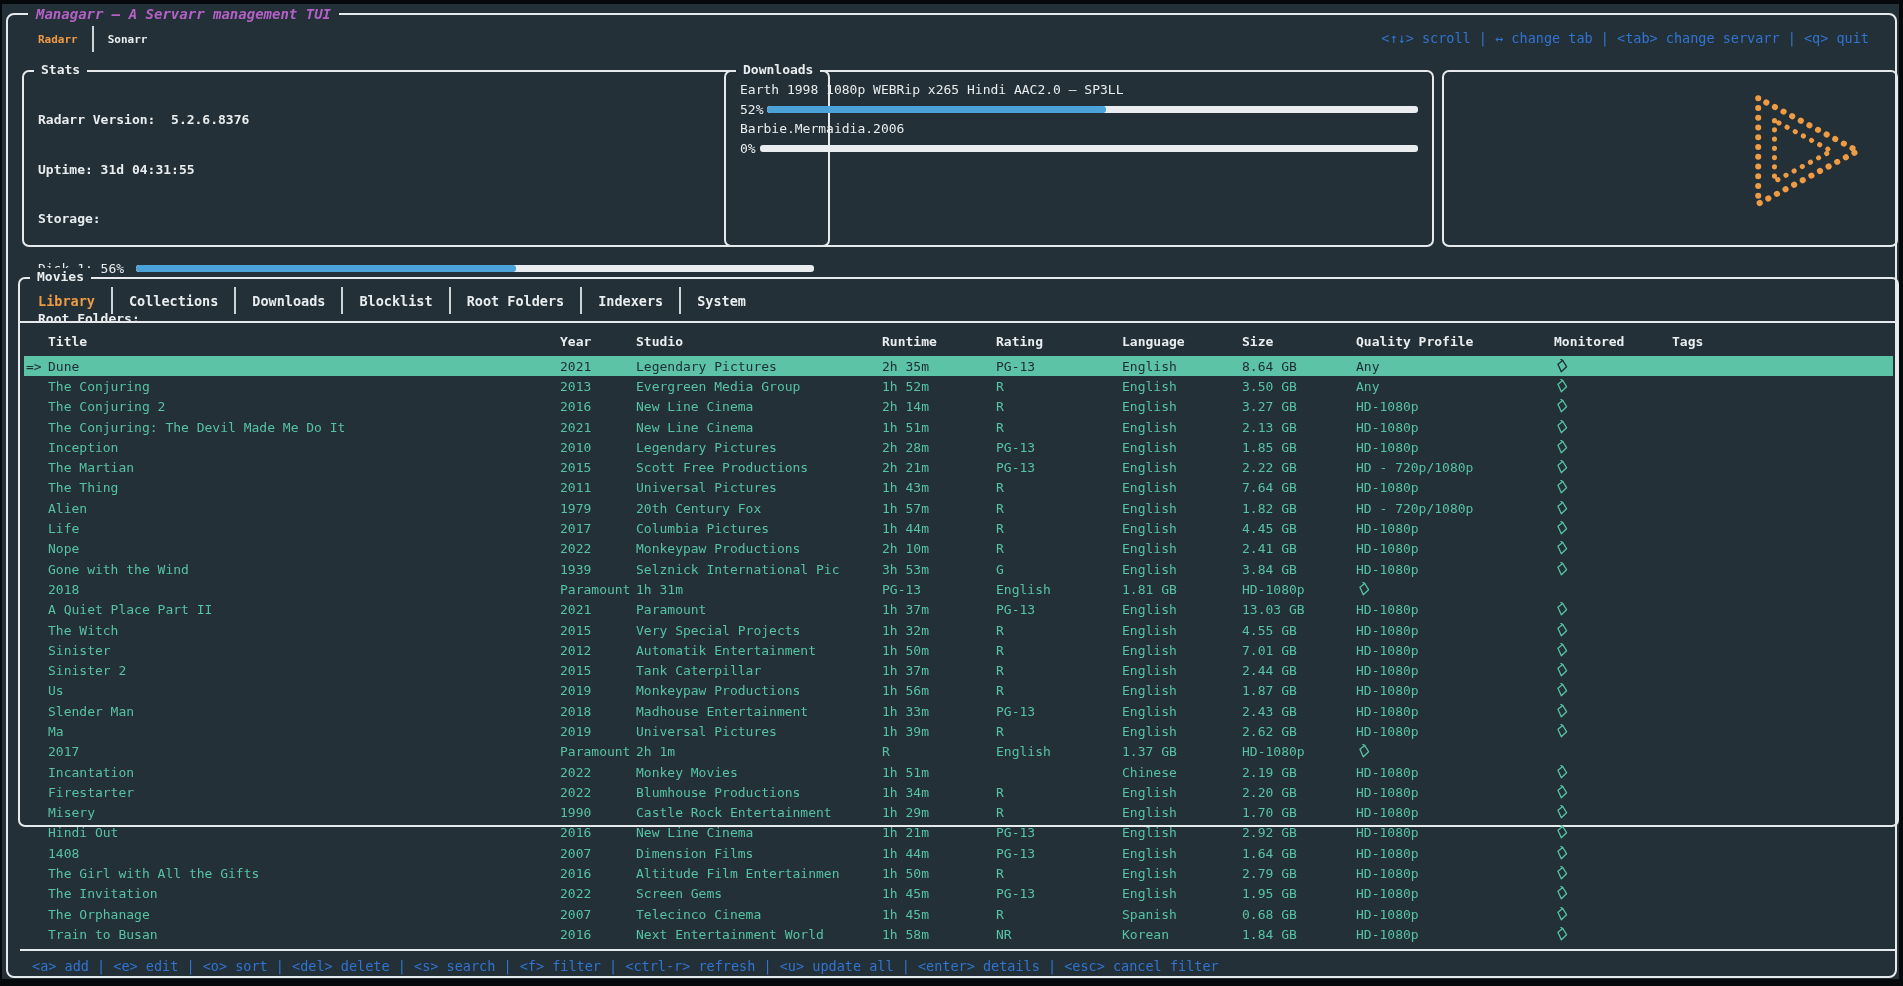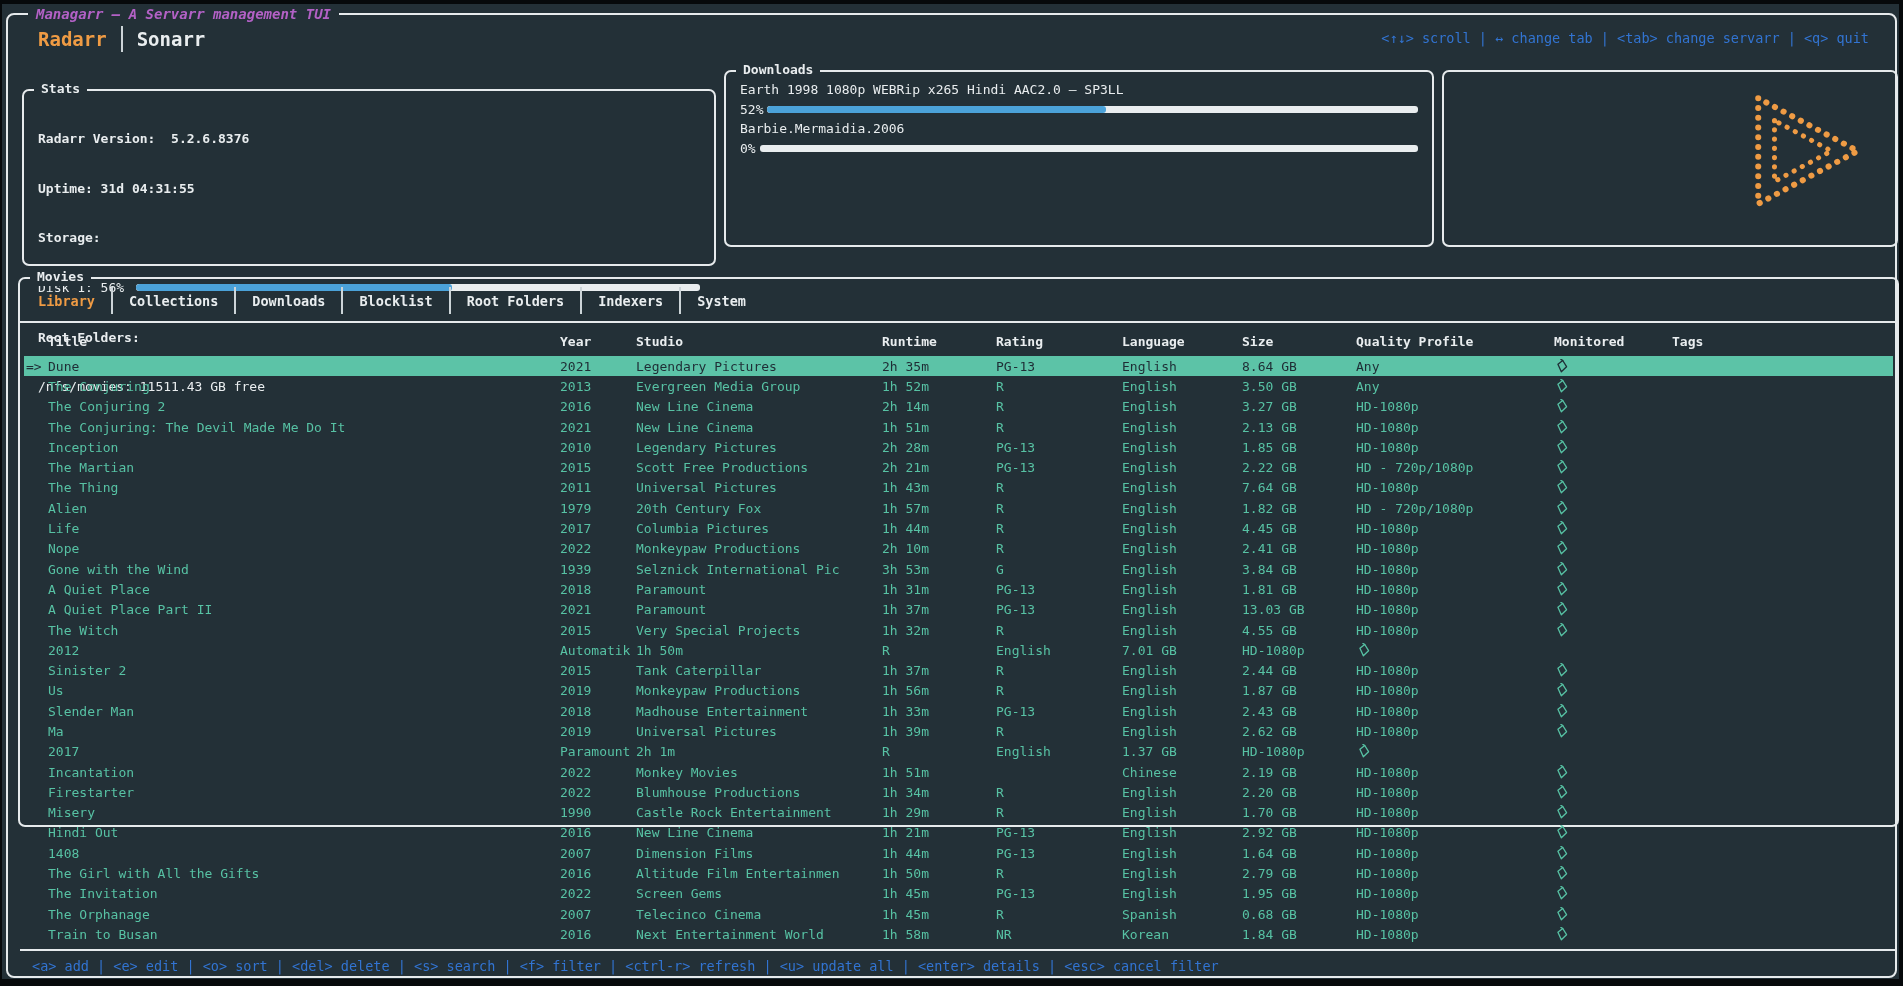--- a/index.html
+++ b/index.html
@@ -10,31 +10,31 @@
   *{box-sizing:border-box;}
   body{margin:0;background:var(--bg);}
   .screen{position:relative;width:1903px;height:986px;background:var(--bg);overflow:hidden;
     font-family:"DejaVu Sans Mono",monospace;font-size:13px;color:var(--text_white);}
   .terminal{position:absolute;left:2px;top:4px;width:1897px;height:975px;background:var(--terminal);}
   .outer-frame{position:absolute;left:4px;top:9px;width:1891px;height:965px;
     border:2px solid var(--border);border-radius:8px;}
   .frame-title{position:absolute;left:20px;top:-10px;height:18px;line-height:18px;
     background:var(--terminal);padding:0 8px;color:var(--title_purple);
     font-weight:bold;font-style:italic;font-size:14px;white-space:pre;}
-  .servarr-tabs{position:absolute;left:20px;top:11px;height:26px;display:flex;align-items:center;font-weight:bold;font-size:19px;}
+  .servarr-tabs{position:absolute;left:20px;top:11px;height:26px;display:flex;align-items:center;font-weight:bold;font-size:11px;}
   .servarr-tab{padding:0 10px;color:var(--text_white);cursor:default;}
   .servarr-tab.active{color:var(--orange);}
   .vsep{width:2px;align-self:stretch;background:#ccd4d8;margin:0 4px;}
   .top-keybinds{position:absolute;right:26px;top:15px;color:var(--keybind_blue);white-space:pre;font-size:13.5px;}
 
   .panel{position:absolute;border:2px solid var(--border);border-radius:7px;}
   .panel-title{position:absolute;top:-11px;left:10px;height:18px;line-height:18px;
     background:var(--terminal);padding:0 7px;font-weight:bold;color:var(--text_white);white-space:pre;}
 
-  .stats-panel{left:14px;top:55px;width:694px;height:177px;margin-top:19px;}
+  .stats-panel{left:14px;top:55px;width:808px;height:177px;}
   .panel-body{position:absolute;left:14px;right:14px;top:8px;white-space:pre;}
   .stat-line{height:19.6px;display:flex;align-items:center;}
   .bold{font-weight:bold;}
   .gauge-line{gap:12px;}
   .gauge{flex:1;height:7px;background:var(--text_white);border-radius:3px;position:relative;overflow:hidden;}
   .gauge-fill{position:absolute;left:0;top:0;bottom:0;background:var(--gauge_blue);border-radius:3px;}
 
   .downloads-panel{left:716px;top:55px;width:710px;height:177px;}
   .dl-name{height:19.6px;display:flex;align-items:center;}
   .dl-gauge-row{height:19.6px;display:flex;align-items:center;gap:4px;}
@@ -309,21 +309,20 @@
               <span class="cell">3.84 GB</span>
               <span class="cell">HD-1080p</span>
               <span class="cell"><svg class="tag-icon" viewBox="0 0 16 16">
                   <path d="M4.2 5.6 L9.3 1.6 L13.4 8.2 L7.8 13.6 Z" fill="none" stroke="currentColor" stroke-width="1.4" stroke-linejoin="round"></path>
                   <path d="M9.3 1.6 L7.4 0.4" fill="none" stroke="currentColor" stroke-width="1.4" stroke-linecap="round"></path>
                 </svg></span>
               <span class="cell"></span>
             </div>
             <div class="trow mgrid">
               <span class="marker"></span>
-              <span class="cell">A Quiet Place</span>
               <span class="cell">2018</span>
               <span class="cell">Paramount</span>
               <span class="cell">1h 31m</span>
               <span class="cell">PG-13</span>
               <span class="cell">English</span>
               <span class="cell">1.81 GB</span>
               <span class="cell">HD-1080p</span>
               <span class="cell"><svg class="tag-icon" viewBox="0 0 16 16">
                   <path d="M4.2 5.6 L9.3 1.6 L13.4 8.2 L7.8 13.6 Z" fill="none" stroke="currentColor" stroke-width="1.4" stroke-linejoin="round"></path>
                   <path d="M9.3 1.6 L7.4 0.4" fill="none" stroke="currentColor" stroke-width="1.4" stroke-linecap="round"></path>
@@ -357,20 +356,21 @@
               <span class="cell">4.55 GB</span>
               <span class="cell">HD-1080p</span>
               <span class="cell"><svg class="tag-icon" viewBox="0 0 16 16">
                   <path d="M4.2 5.6 L9.3 1.6 L13.4 8.2 L7.8 13.6 Z" fill="none" stroke="currentColor" stroke-width="1.4" stroke-linejoin="round"></path>
                   <path d="M9.3 1.6 L7.4 0.4" fill="none" stroke="currentColor" stroke-width="1.4" stroke-linecap="round"></path>
                 </svg></span>
               <span class="cell"></span>
             </div>
             <div class="trow mgrid">
               <span class="marker"></span>
+              <span class="cell">Sinister</span>
               <span class="cell">2012</span>
               <span class="cell">Automatik Entertainment</span>
               <span class="cell">1h 50m</span>
               <span class="cell">R</span>
               <span class="cell">English</span>
               <span class="cell">7.01 GB</span>
               <span class="cell">HD-1080p</span>
               <span class="cell"><svg class="tag-icon" viewBox="0 0 16 16">
                   <path d="M4.2 5.6 L9.3 1.6 L13.4 8.2 L7.8 13.6 Z" fill="none" stroke="currentColor" stroke-width="1.4" stroke-linejoin="round"></path>
                   <path d="M9.3 1.6 L7.4 0.4" fill="none" stroke="currentColor" stroke-width="1.4" stroke-linecap="round"></path>

